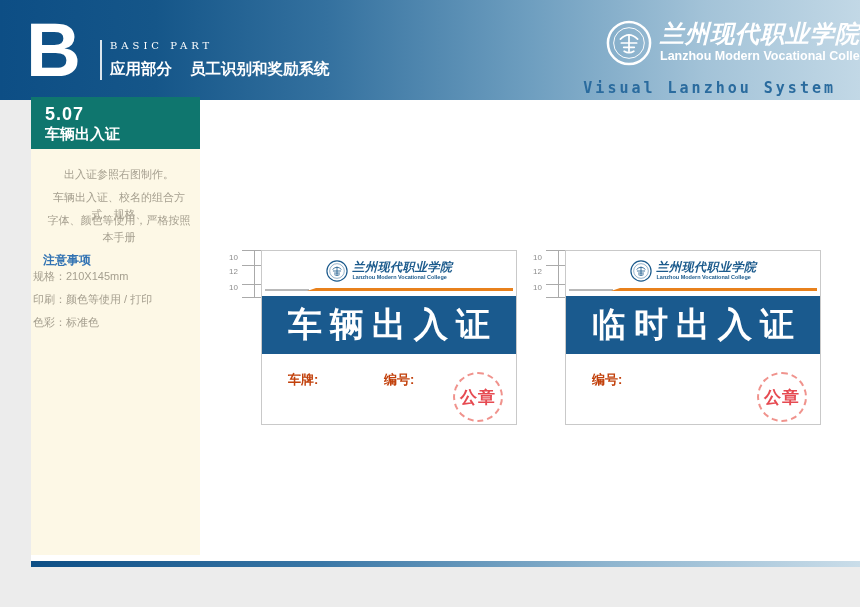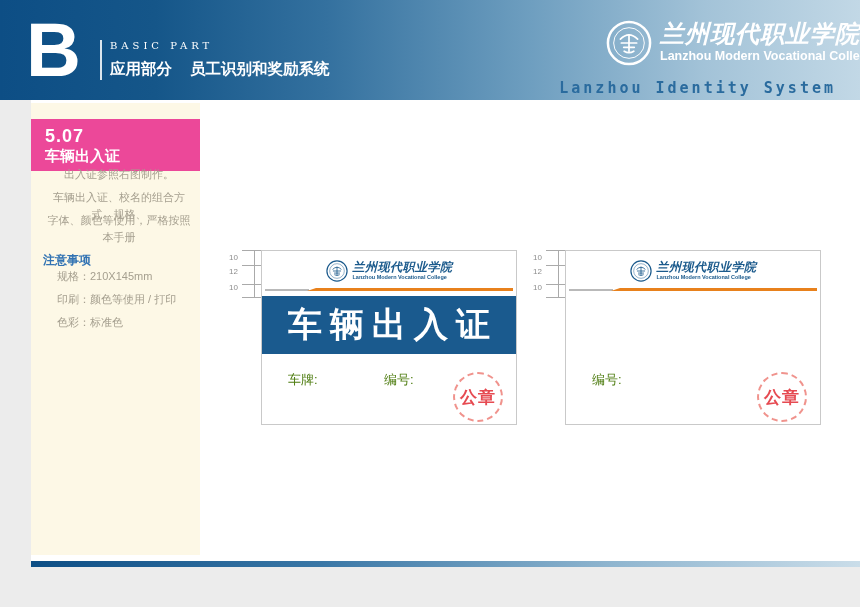--- a/index.html
+++ b/index.html
@@ -42,29 +42,29 @@
   .brand-en{font-size:12.5px;font-weight:bold;margin-top:1px;white-space:nowrap;}
   .vis-label{
     position:absolute;right:24px;top:79px;color:#2a6b9e;
     font-family:"DejaVu Sans Mono",monospace;font-size:15px;font-weight:bold;letter-spacing:3px;
     white-space:nowrap;
   }
   
   .content-white{position:absolute;left:31px;top:100px;width:829px;height:461px;background:#ffffff;}
   .sidebar-cream{position:absolute;left:31px;top:103px;width:169px;height:452px;background:#fdf8e6;}
   .gold-box{
-    position:absolute;left:31px;top:119px;width:169px;height:52px;background:#ec4899;
+    position:absolute;left:31px;top:97px;width:169px;height:52px;background:#0f766e;
     color:#ffffff;box-sizing:border-box;padding:7px 0 0 14px;
   }
   .gold-num{font-size:18px;font-weight:bold;line-height:20px;letter-spacing:1px;}
   .gold-title{font-size:15px;font-weight:bold;line-height:19px;}
   .desc{position:absolute;left:43px;top:166px;width:152px;color:#a59f8f;font-size:11px;}
   .desc div{height:23px;line-height:17px;text-align:center;}
   .notes-title{position:absolute;left:43px;top:252px;color:#3273b3;font-size:12px;font-weight:bold;}
-  .notes{position:absolute;left:57px;top:268px;width:152px;color:#a59f8f;font-size:11px;}
+  .notes{position:absolute;left:33px;top:268px;width:152px;color:#a59f8f;font-size:11px;}
   .notes div{height:23px;line-height:17px;}
   
   .pass-card{
     position:absolute;top:250px;width:256px;height:175px;box-sizing:border-box;
     background:#ffffff;border:1px solid #c9c9c9;
   }
   .card-1{left:261px;} .card-2{left:565px;}
   .card-brand{
     position:absolute;left:0;right:0;top:9px;display:flex;justify-content:center;align-items:center;
     color:#1b5a8c;
@@ -81,21 +81,21 @@
     position:absolute;left:45px;top:37px;width:206px;height:3px;background:#e8811c;
     clip-path:polygon(9px 0,100% 0,100% 100%,0 100%);
   }
   .card-banner{
     position:absolute;left:0;top:45px;width:100%;height:58px;background:#1a5a8e;
     display:flex;align-items:center;justify-content:center;
     color:#ffffff;font-size:34px;font-weight:bold;letter-spacing:8px;text-indent:8px;
     white-space:nowrap;
   }
   .card-field{
-    position:absolute;top:120px;color:#4d7c0f;font-size:13px;font-weight:normal;white-space:nowrap;
+    position:absolute;top:120px;color:#c2410c;font-size:13px;font-weight:bold;white-space:nowrap;
   }
   .fpos-a{left:26px;} .fpos-b{left:122px;}
   .seal-circle{
     position:absolute;left:191px;top:121px;width:50px;height:50px;box-sizing:border-box;
     border:2px dashed #f0938d;border-radius:50%;
     display:flex;align-items:center;justify-content:center;
     color:#e64a51;font-size:17px;font-weight:bold;letter-spacing:1px;
   }
   
   .ruler{position:absolute;top:250px;width:32px;height:48px;}
@@ -144,21 +144,21 @@
     </div>
     <div class="brand">
       <svg class="seal" viewBox="0 0 48 48">
           <use href="#seal-glyph"></use>
         </svg>
       <div class="brand-text">
         <div class="brand-zh">兰州现代职业学院</div>
         <div class="brand-en">Lanzhou Modern Vocational College</div>
       </div>
     </div>
-    <div class="vis-label">Lanzhou Identity System</div>
+    <div class="vis-label">Visual Lanzhou System</div>
   </div>
 
   <div class="content-white"></div>
   <div class="sidebar-cream"></div>
 
   <div class="gold-box">
     <div class="gold-num">5.07</div>
     <div class="gold-title">车辆出入证</div>
   </div>
 
@@ -220,19 +220,20 @@
       <svg class="card-seal" viewBox="0 0 48 48">
           <use href="#seal-glyph"></use>
         </svg>
       <div class="card-brand-text">
         <div class="card-brand-zh">兰州现代职业学院</div>
         <div class="card-brand-en">Lanzhou Modern Vocational College</div>
       </div>
     </div>
     <div class="rule-gray"></div>
     <div class="rule-orange"></div>
+    <div class="card-banner">临时出入证</div>
     <div class="card-field fpos-a">编号:</div>
     <div class="seal-circle">公章</div>
   </div>
 
   <div class="bottom-line"></div>
 
 </div>
 
 </body></html>

